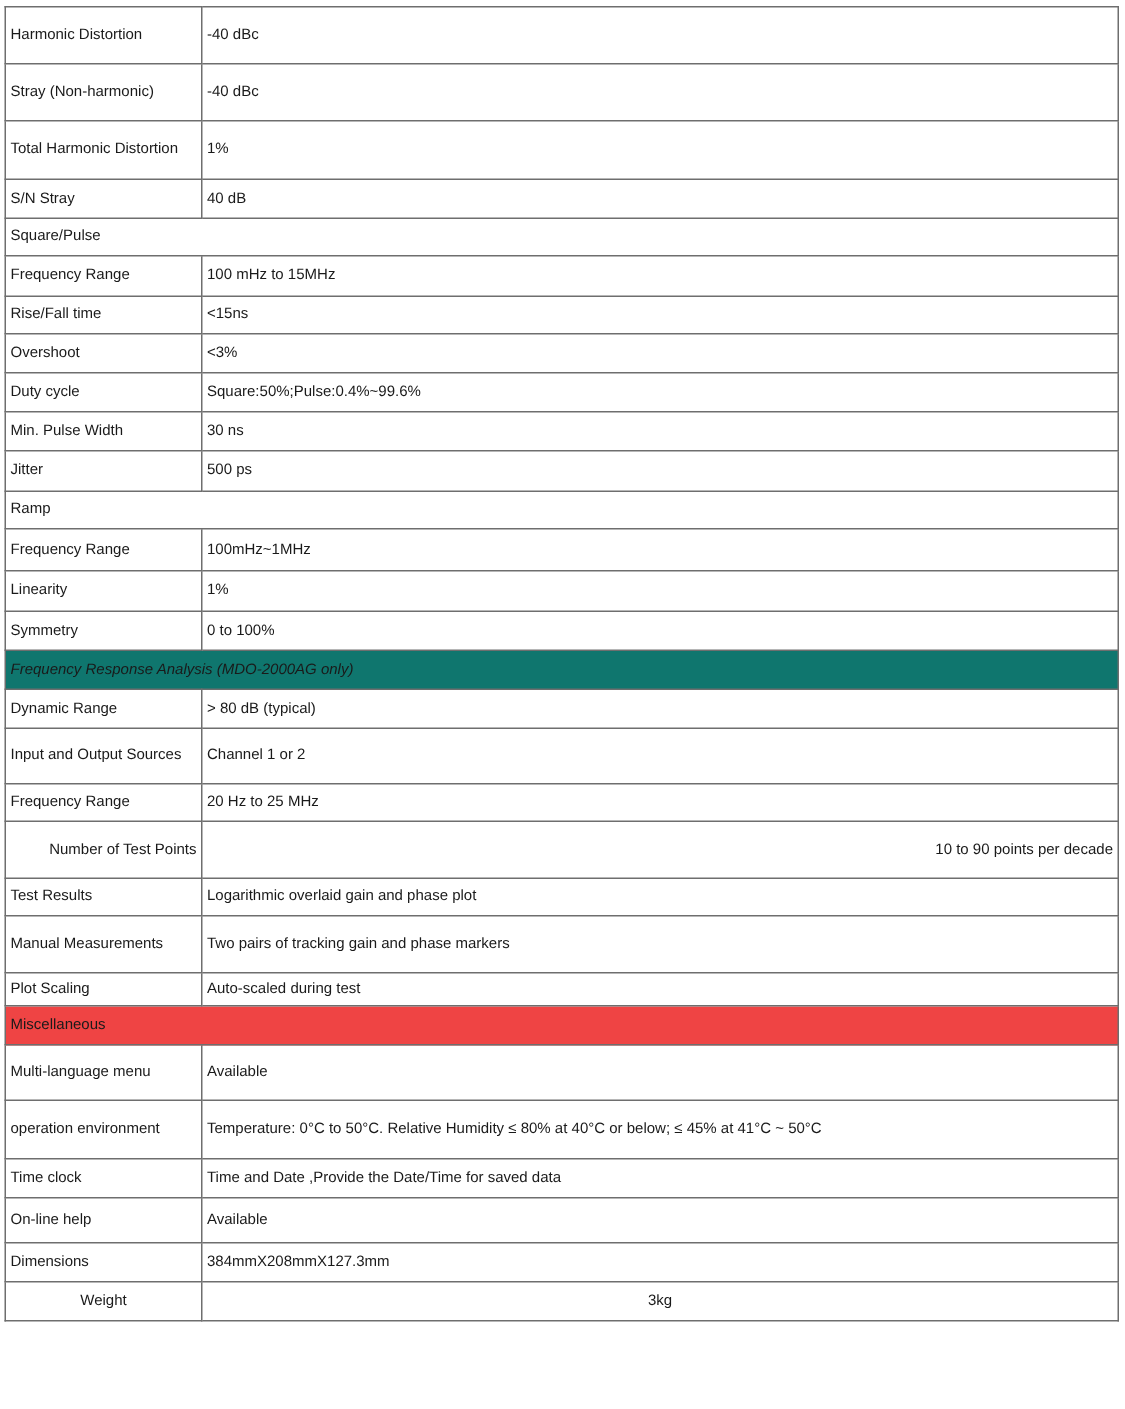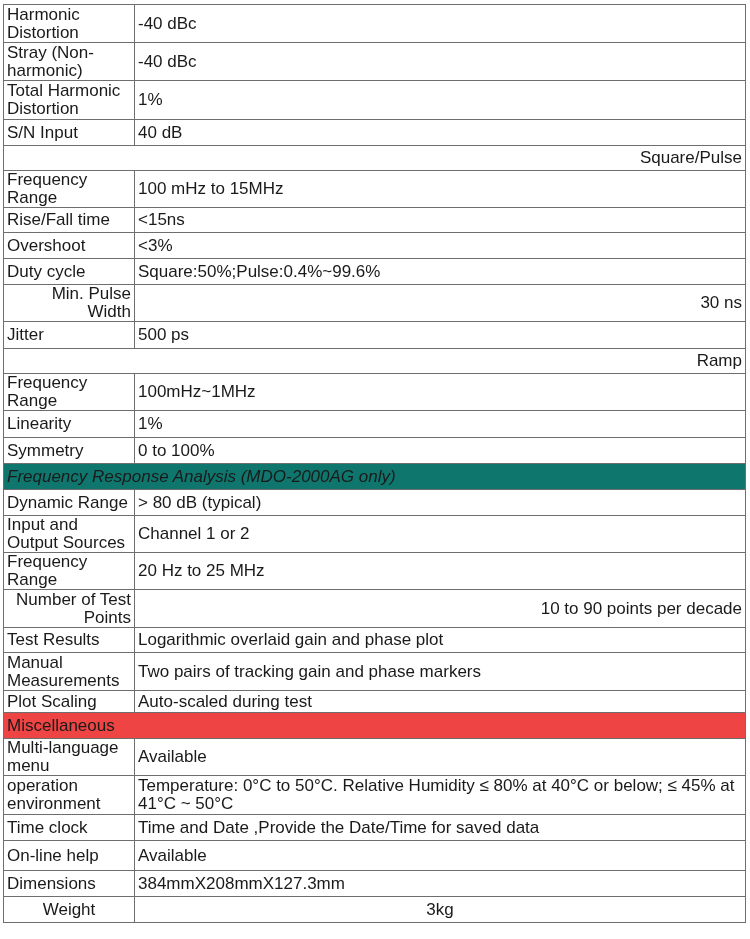--- a/index.html
+++ b/index.html
@@ -1,23 +1,23 @@
 <!DOCTYPE html>
 <html><head>
 <meta charset="utf-8">
 <style>
   html, body { margin: 0; padding: 0; background: #ffffff; }
   body { width: 750px; height: 939px; position: relative; overflow: hidden;
          font-family: "Liberation Sans", "DejaVu Sans", sans-serif; color: #1a1a1a; }
   table.spec { position: absolute; left: 3px; top: 4px; width: 743px;
-               border-collapse: collapse; table-layout: fixed; font-size: 17px; }
+               border-collapse: collapse; table-layout: fixed; font-size: 10px; }
   table.spec td { border: 1px solid #6e6e6e; padding: 0 3px; vertical-align: middle;
                   line-height: 18px; }
   td.label { width: 124px; }
-  td.section-center { text-align: right; }
+  td.section-center { text-align: left; }
   tr.sec-gray td { background: #0f766e; font-style: italic; }
   tr.sec-dark td { background: #ef4444; }
 </style>
 </head>
 <body>
 
 <table class="spec">
   <tbody id="spec-body">
       <tr style="height: 38px;">
         <td class="label">Harmonic Distortion</td>
@@ -25,21 +25,21 @@
       </tr>
       <tr style="height: 38px;">
         <td class="label">Stray (Non-harmonic)</td>
         <td>-40 dBc</td>
       </tr>
       <tr style="height: 39px;">
         <td class="label">Total Harmonic Distortion</td>
         <td>1%</td>
       </tr>
       <tr style="height: 26px;">
-        <td class="label">S/N Input</td>
+        <td class="label">S/N Stray</td>
         <td>40 dB</td>
       </tr>
       <tr style="height: 25px;">
         <td colspan="2" class="section-center">Square/Pulse</td>
       </tr>
       <tr style="height: 27px;">
         <td class="label">Frequency Range</td>
         <td>100 mHz to 15MHz</td>
       </tr>
       <tr style="height: 25px;">
@@ -47,21 +47,21 @@
         <td>&lt;15ns</td>
       </tr>
       <tr style="height: 26px;">
         <td class="label">Overshoot</td>
         <td>&lt;3%</td>
       </tr>
       <tr style="height: 26px;">
         <td class="label">Duty cycle</td>
         <td>Square:50%;Pulse:0.4%~99.6%</td>
       </tr>
-      <tr style="height: 26px; text-align: right;">
+      <tr style="height: 26px;">
         <td class="label">Min. Pulse Width</td>
         <td>30 ns</td>
       </tr>
       <tr style="height: 27px;">
         <td class="label">Jitter</td>
         <td>500 ps</td>
       </tr>
       <tr style="height: 25px;">
         <td colspan="2" class="section-center">Ramp</td>
       </tr>

